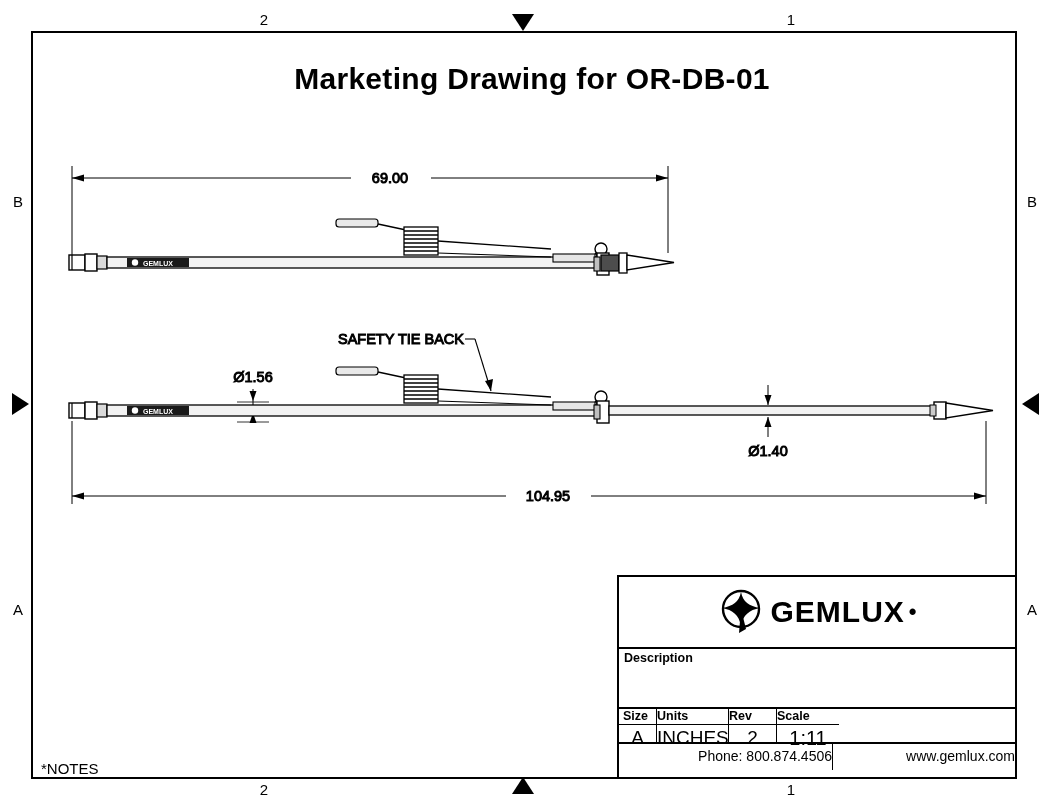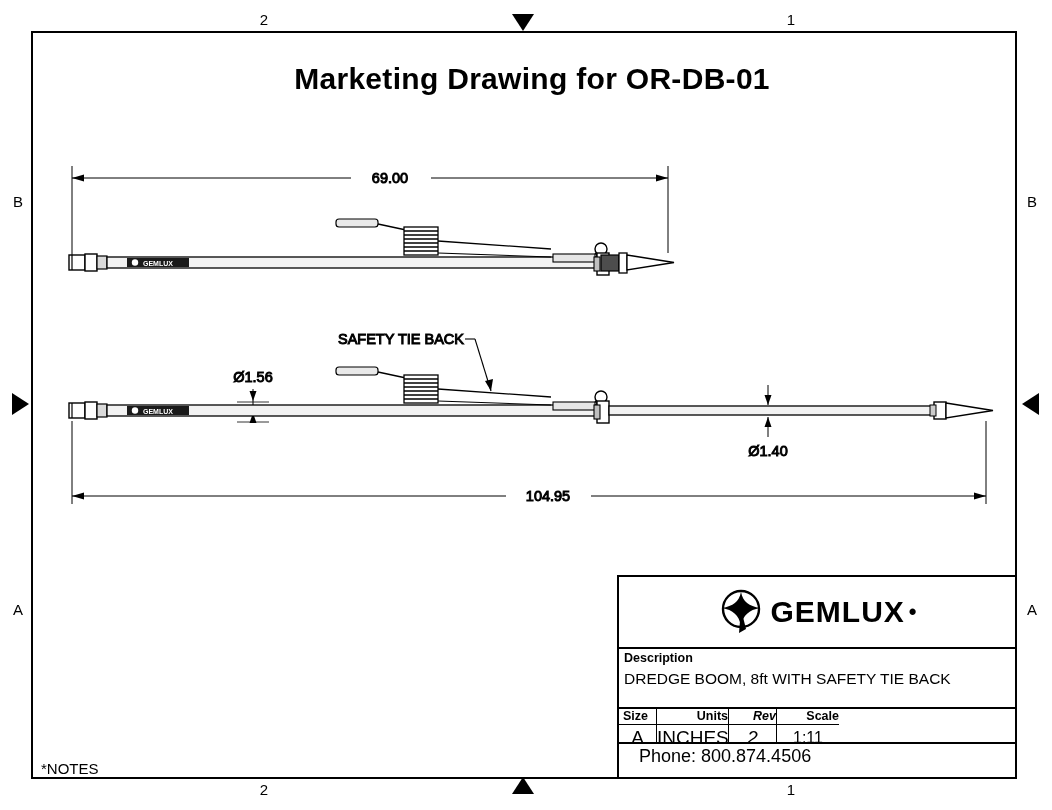--- a/index.html
+++ b/index.html
@@ -163,45 +163,44 @@
   .tb-cell {
     border-right: 1.5px solid #000;
     box-sizing: border-box;
     position: relative;
     height: 100%;
   }
   .tb-cell:last-child { border-right: none; }
   .tb-cell-head {
     font-size: 12.5px;
     font-weight: bold;
-    text-align: right;
+    text-align: left;
     line-height: 15px;
     border-bottom: 1.5px solid #000;
     height: 16px;
     box-sizing: border-box;
   }
   .tb-cell-head.left { text-align: left; padding-left: 4px; }
   .tb-cell-val {
     font-size: 19px;
     text-align: center;
     line-height: 26px;
   }
   .tb-cell-val.left { text-align: left; padding-left: 5px; }
   .tb-footer {
     height: 26px;
     display: flex;
   }
   .tb-footer-cell {
     border-right: 1.5px solid #000;
     box-sizing: border-box;
-    font-size: 18px;
-    text-align: left;
+    font-size: 14px;
+    text-align: right;
     line-height: 25px;
     height: 100%;
-    margin-left: 20px;
   }
   .tb-footer-cell:last-child { border-right: none; }
 </style>
 </head>
 <body>
 
 <div id="sheet">
 
   <div class="frame-border"></div>
 
@@ -351,40 +350,40 @@
           <path d="M25 3 C27 13 33 17 44 19 C33 21 27 26 25 37 C23 26 17 21 6 19 C17 17 23 13 25 3 Z" fill="#000" stroke="none"></path>
           <path d="M25 20 L23 44 L30 40 Z" fill="#000" stroke="none"></path>
         </svg>
         <span class="tb-logo-text">GEMLUX</span>
         <span class="tb-logo-text" style="font-size:22px;">•</span>
       </div>
     </div>
 
     <div class="tb-desc">
       <div class="tb-desc-label">Description</div>
-      <div class="tb-desc-value">DREDGE BOOM, 8ft WITH SAFETY TIE BACK</div>
     </div>
 
     <div class="tb-grid">
       <div class="tb-cell" style="width:38px;">
         <div class="tb-cell-head left">Size</div>
         <div class="tb-cell-val">A</div>
       </div>
       <div class="tb-cell" style="width:72px;">
         <div class="tb-cell-head">Units</div>
         <div class="tb-cell-val">INCHES</div>
       </div>
-      <div class="tb-cell" style="width:48px;font-style:italic;">
+      <div class="tb-cell" style="width:48px;">
         <div class="tb-cell-head">Rev</div>
         <div class="tb-cell-val">2</div>
       </div>
       <div class="tb-cell" style="width:62px;">
         <div class="tb-cell-head">Scale</div>
-        <div class="tb-cell-val" style="font-size:16px;">1:11</div>
+        <div class="tb-cell-val" style="font-size:20px;">1:11</div>
       </div>
     </div>
 
     <div class="tb-footer">
       <div class="tb-footer-cell" style="width:214px;">Phone: 800.874.4506</div>
+      <div class="tb-footer-cell" style="width:182px;">www.gemlux.com</div>
     </div>
   </div>
 
 </div>
 
 </body></html>

